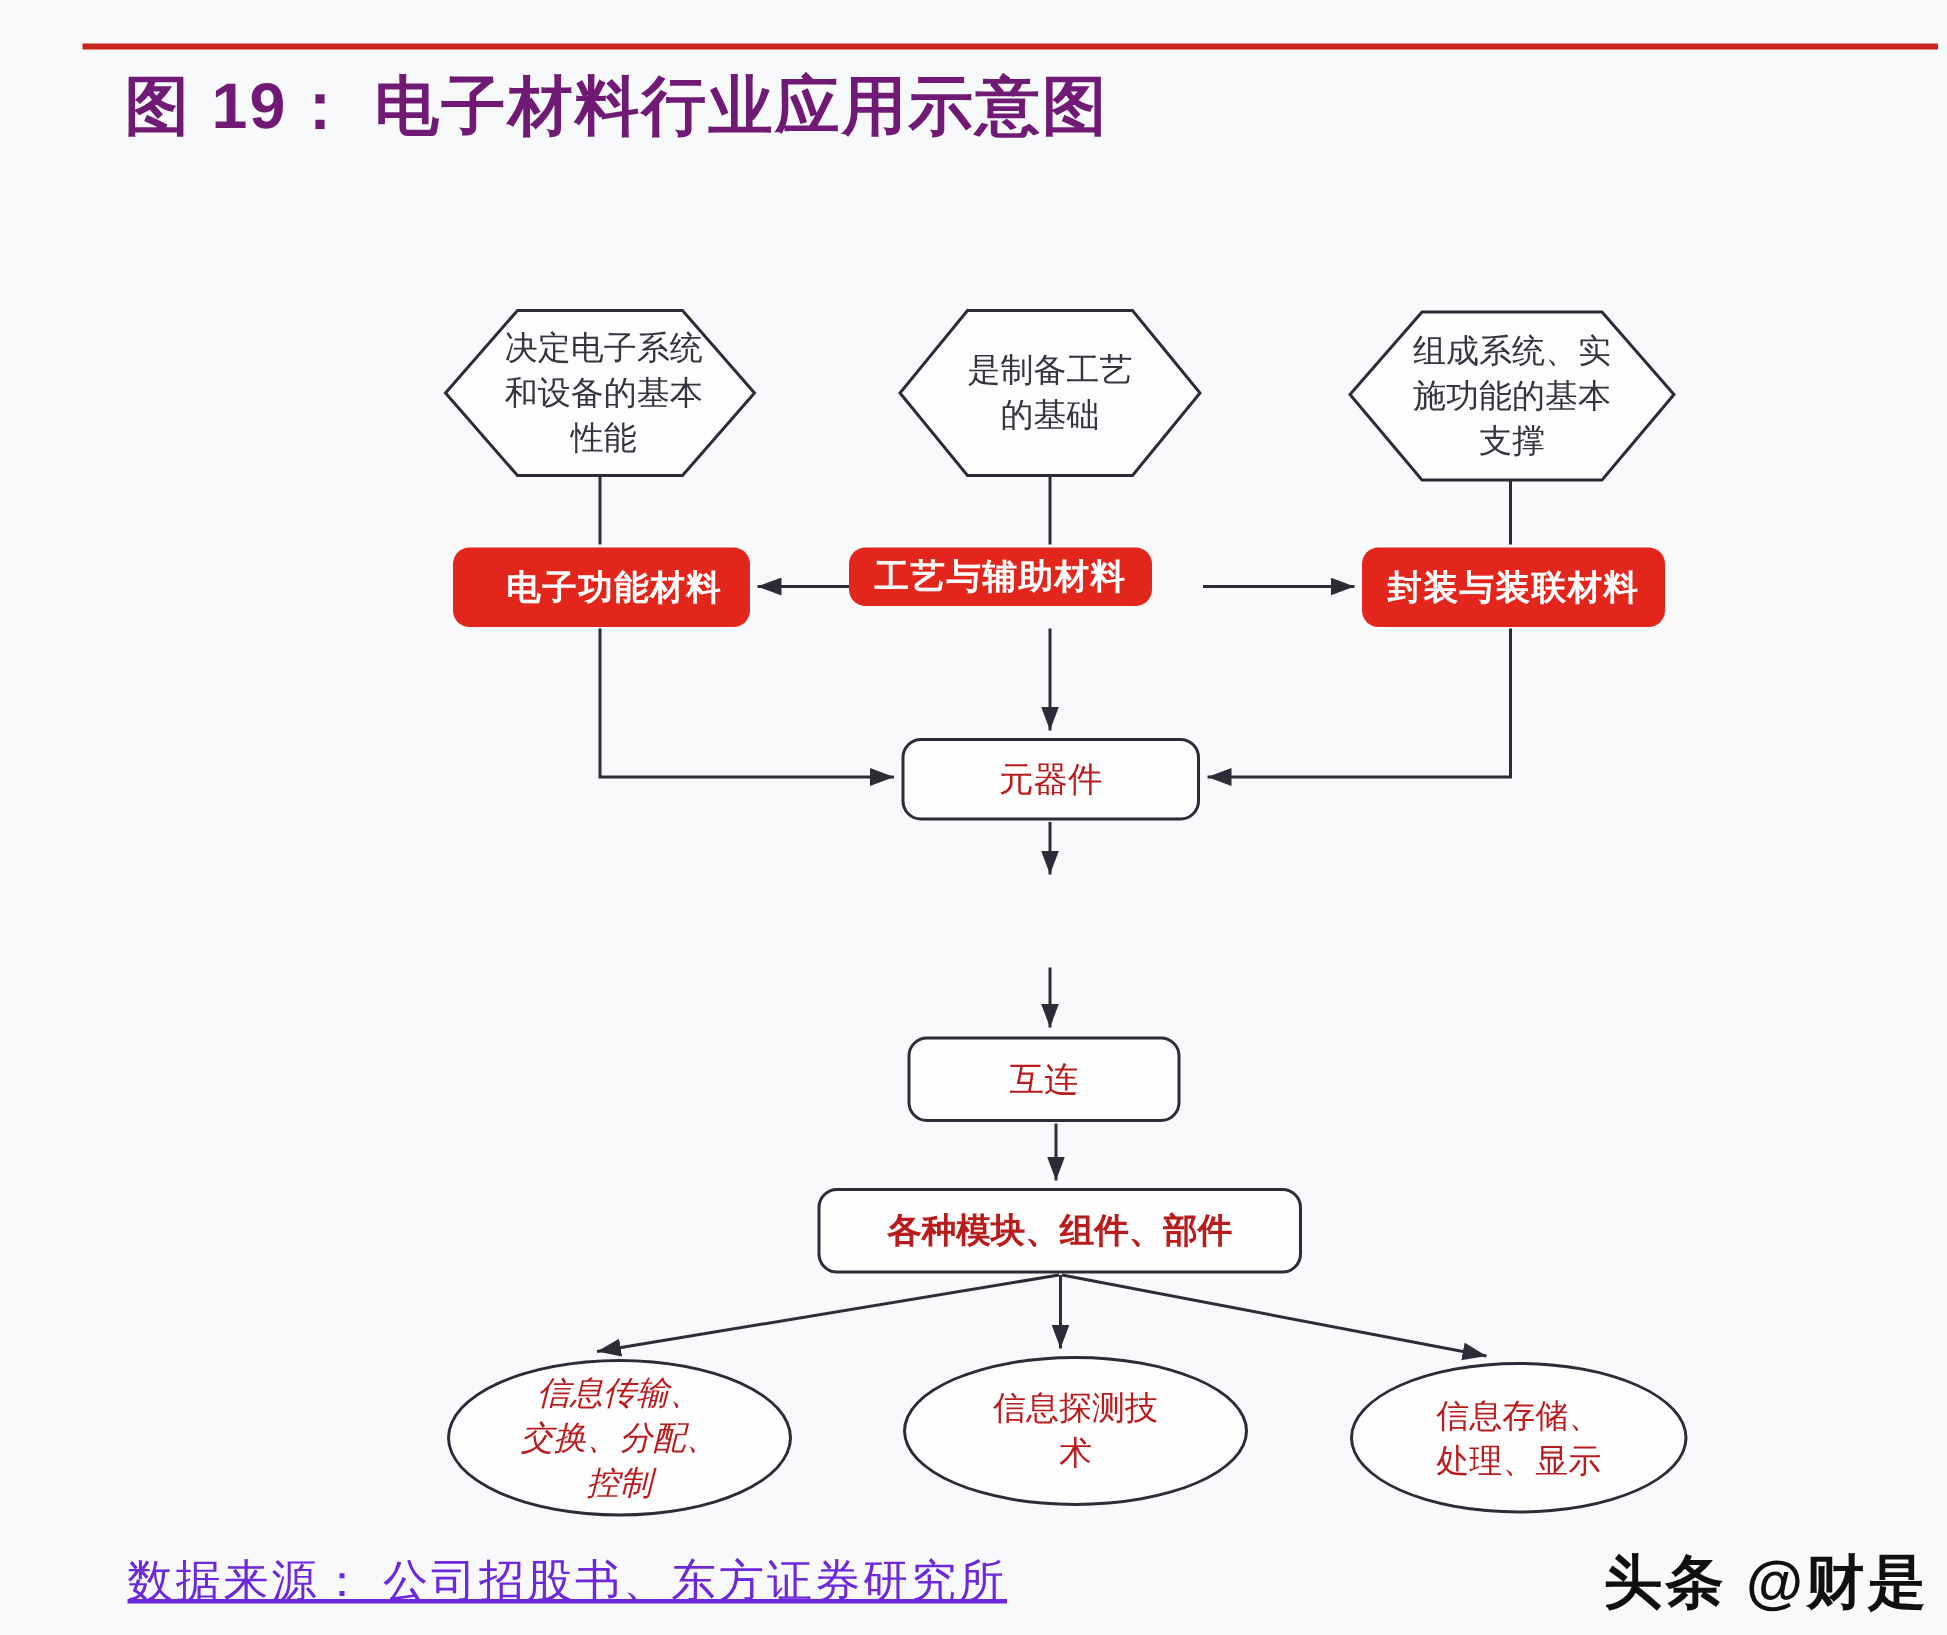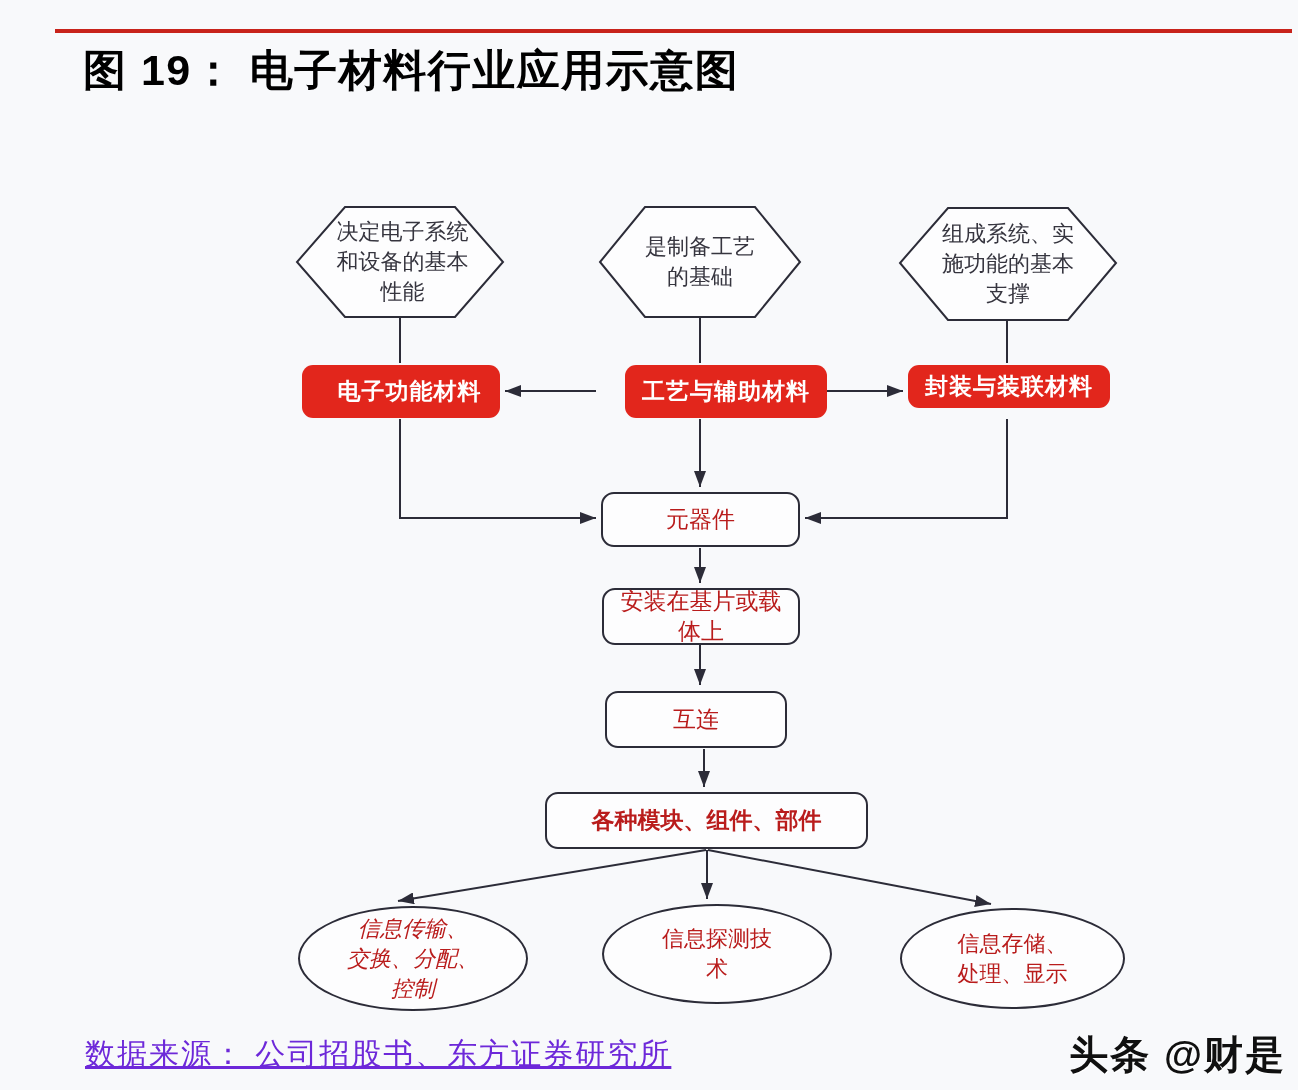--- a/index.html
+++ b/index.html
@@ -17,21 +17,21 @@
     width: 1237px; height: 4px;
     background: #c8231b;
   }
   .title {
     position: absolute;
     left: 83px; top: 42px;
     margin: 0;
     font-size: 43px;
     font-weight: 700;
     letter-spacing: 1.5px;
-    color: #000000;
+    color: #701a75;
     white-space: nowrap;
   }
   .wires { position: absolute; left: 0; top: 0; z-index: 1; }
   .node {
     position: absolute;
     z-index: 2;
     display: flex;
     align-items: center;
     justify-content: center;
     text-align: center;
@@ -139,26 +139,24 @@
   <div class="hex-label" style="left:310px; top:212px; width:185px; height:100px;">决定电子系统
 和设备的基本
 性能</div>
   <div class="hex-label" style="left:608px; top:222px; width:184px; height:80px;">是制备工艺
 的基础</div>
   <div class="hex-label" style="left:912px; top:214px; width:192px; height:100px;">组成系统、实
 施功能的基本
 支撑</div>
 
   <div class="node redbox" style="left:302px; top:365px; width:198px; height:53px;padding-left:17px;">电子功能材料</div>
-  <div class="node redbox" style="left:625px; top:365px; width:202px; height:53px;">工艺与辅助材料</div>
-  <div class="node redbox" style="left:908px; top:365px; width:202px; height:43px;font-family:Liberation Serif, serif;">封装与装联材料</div>
+  <div class="node redbox" style="left:566px; top:365px; width:202px; height:39px;">工艺与辅助材料</div>
+  <div class="node redbox" style="left:908px; top:365px; width:202px; height:53px;font-family:Liberation Serif, serif;">封装与装联材料</div>
 
   <div class="node whitebox" style="left:601px; top:492px; width:199px; height:55px;">元器件</div>
-  <div class="node whitebox" style="left:602px; top:588px; width:198px; height:57px;">安装在基片或载
-体上</div>
   <div class="node whitebox" style="left:605px; top:691px; width:182px; height:57px;">互连</div>
   <div class="node whitebox" style="left:545px; top:792px; width:323px; height:57px;font-weight:bold;">各种模块、组件、部件</div>
 
   <div class="node ellipse" style="left:298px; top:906px; width:230px; height:105px; font-size:22px;font-style:italic;">信息传输、
 交换、分配、
 控制</div>
   <div class="node ellipse" style="left:602px; top:904px; width:230px; height:100px; font-size:22px;">信息探测技
 术</div>
   <div class="node ellipse" style="left:900px; top:908px; width:225px; height:101px; font-size:22px;">信息存储、
 处理、显示</div>

